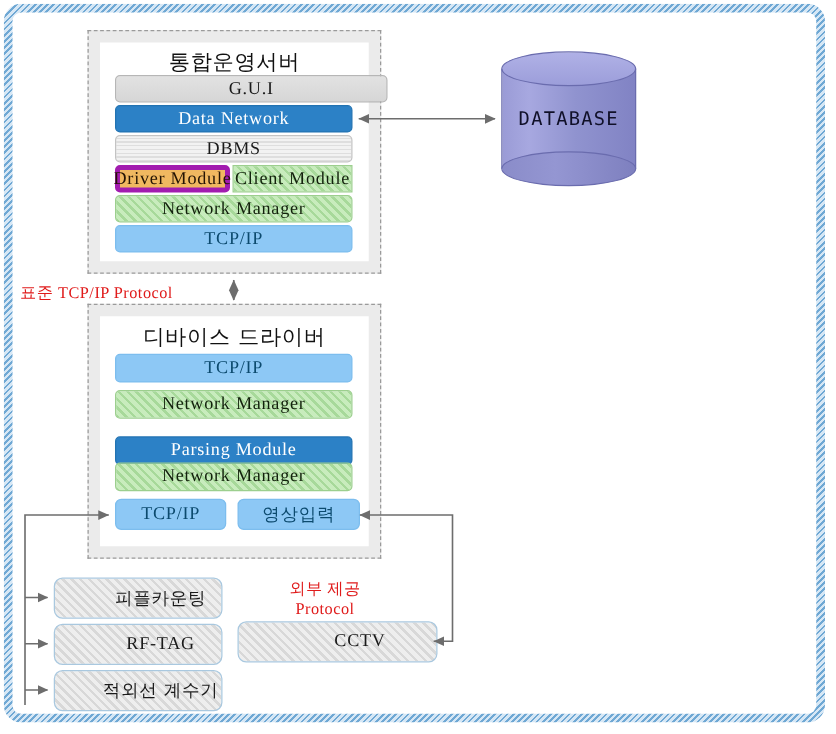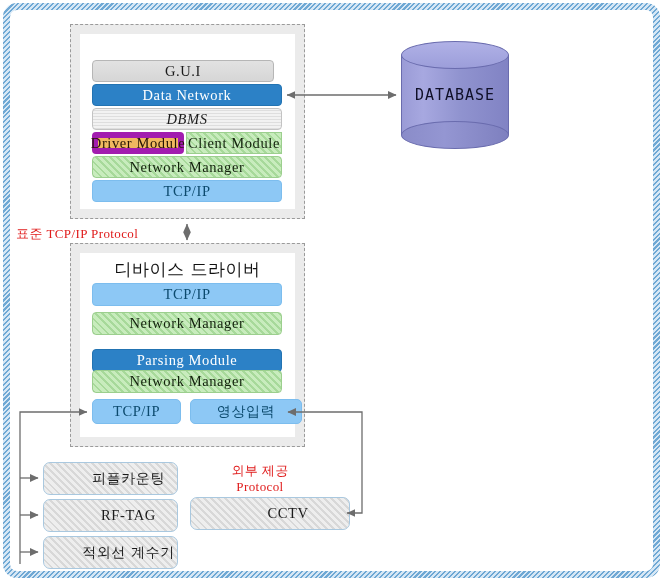--- a/index.html
+++ b/index.html
@@ -98,21 +98,21 @@
   }
   .fill-lines {
     background:
       repeating-linear-gradient(0deg,
         #dedede 0px, #dedede 1px,
         #f2f2f2 1px, #f2f2f2 3px);
     border: 1px solid #c3c3c3;
   }
   .fill-orange {
     background: #f0b860;
-    border: 6px solid #a21caf;
+    border: 4px solid #a21caf;
     color: #241403;
   }
   .fill-greenhatch {
     background:
       repeating-linear-gradient(45deg,
         #a7d99a 0px, #a7d99a 2px,
         #c8ecbd 2px, #c8ecbd 5px);
     border: 1px solid #9ccf8e;
     color: #12210c;
   }
@@ -216,26 +216,27 @@
 </head>
 <body>
 
 <div id="canvas">
 
   <div class="outer-frame"></div>
 
   <div class="group-panel" style="left:70px; top:24px; width:235px; height:195px;"></div>
   <div class="group-inner" style="left:80px; top:34px; width:215px; height:175px;"></div>
 
-
-  <div class="row fill-grey" style="left:92px; top:60px; width:182px; height:22px;">G.U.I</div>
+  <div class="panel-title" style="left:80px; top:38px; width:215px;">통합운영서버</div>
+
+  <div class="row fill-grey" style="left:92px; top:60px; width:218px; height:22px;">G.U.I</div>
 
   <div class="row fill-blue" style="left:92px; top:84px; width:190px; height:22px;">Data Network</div>
 
-  <div class="row fill-lines" style="left:92px; top:108px; width:190px; height:22px;font-style:italic;">DBMS</div>
+  <div class="row fill-lines" style="left:92px; top:108px; width:190px; height:22px;">DBMS</div>
 
   <div class="row fill-orange" style="left:92px; top:132px; width:92px; height:22px;">Driver Module</div>
 
   <div class="row fill-greenhatch" style="left:186px; top:132px; width:96px; height:22px; border-radius:0;">Client Module</div>
 
   <div class="row fill-greenhatch" style="left:92px; top:156px; width:190px; height:22px;">Network Manager</div>
 
   <div class="row fill-lightblue" style="left:92px; top:180px; width:190px; height:22px;">TCP/IP</div>
 
   <div class="group-panel" style="left:70px; top:243px; width:235px; height:204px;"></div>
@@ -246,21 +247,21 @@
   <div class="row fill-lightblue" style="left:92px; top:283px; width:190px; height:23px;">TCP/IP</div>
 
   <div class="row fill-greenhatch" style="left:92px; top:312px; width:190px; height:23px;">Network Manager</div>
 
   <div class="row fill-blue" style="left:92px; top:349px; width:190px; height:23px;font-family:Liberation Serif, serif;">Parsing Module</div>
 
   <div class="row fill-greenhatch" style="left:92px; top:370px; width:190px; height:23px;">Network Manager</div>
 
   <div class="row fill-lightblue" style="left:92px; top:399px; width:89px; height:25px; border-radius:5px;">TCP/IP</div>
 
-  <div class="row fill-lightblue" style="left:190px; top:399px; width:112px; height:25px; border-radius:5px; font-family:'DejaVu Sans','Liberation Sans',sans-serif; font-size:14px;">영상입력</div>
+  <div class="row fill-lightblue" style="left:190px; top:399px; width:98px; height:25px; border-radius:5px; font-family:'DejaVu Sans','Liberation Sans',sans-serif; font-size:14px;">영상입력</div>
 
   <div class="db-wrap" style="left:401px; top:41px; width:108px; height:108px;">
     <div class="db-body"></div>
     <div class="db-bottom"></div>
     <div class="db-top"></div>
     <div class="db-label">DATABASE</div>
   </div>
 
   <div class="red-label" style="left:16px; top:226px;">표준 TCP/IP Protocol</div>
 

